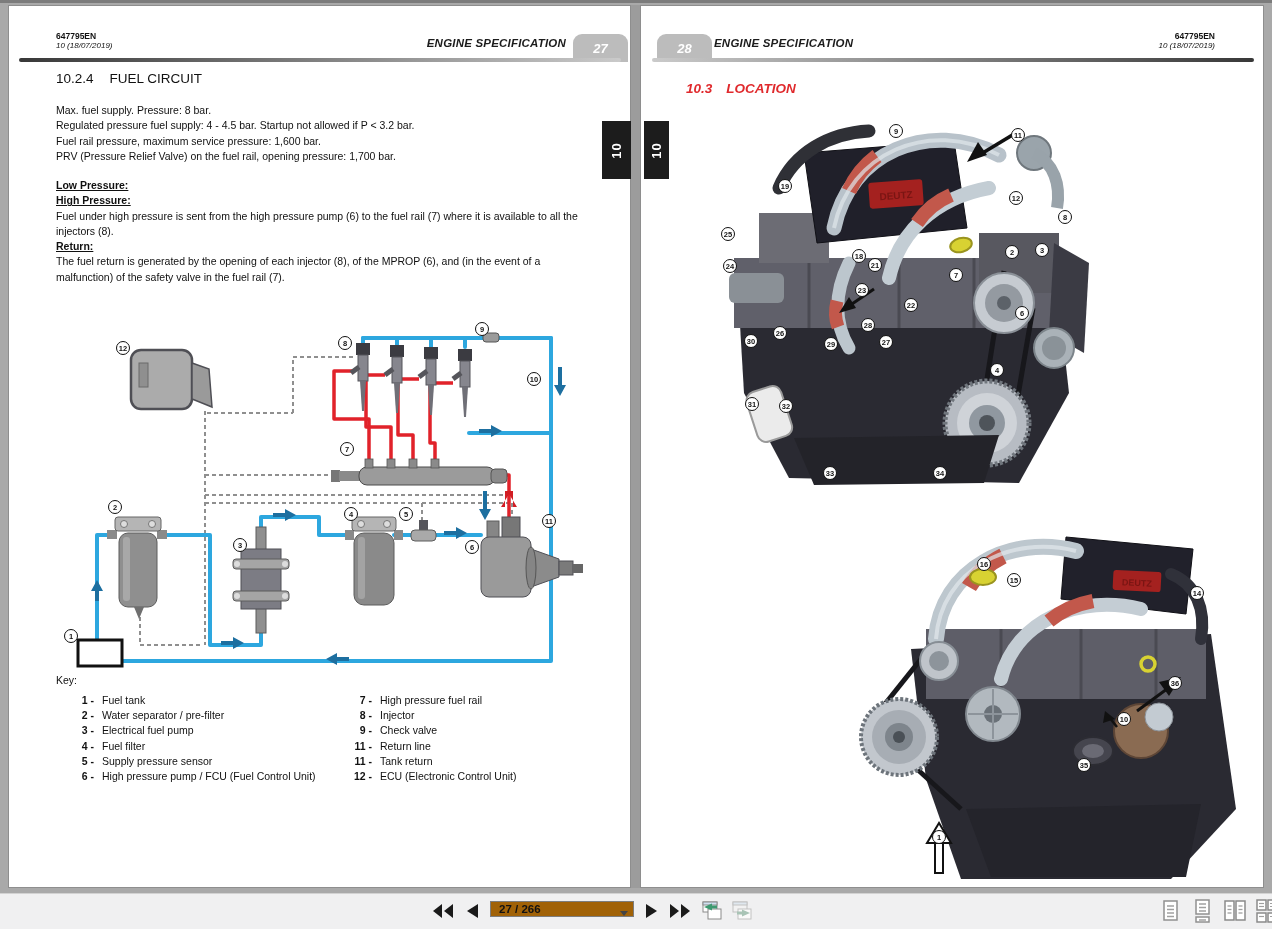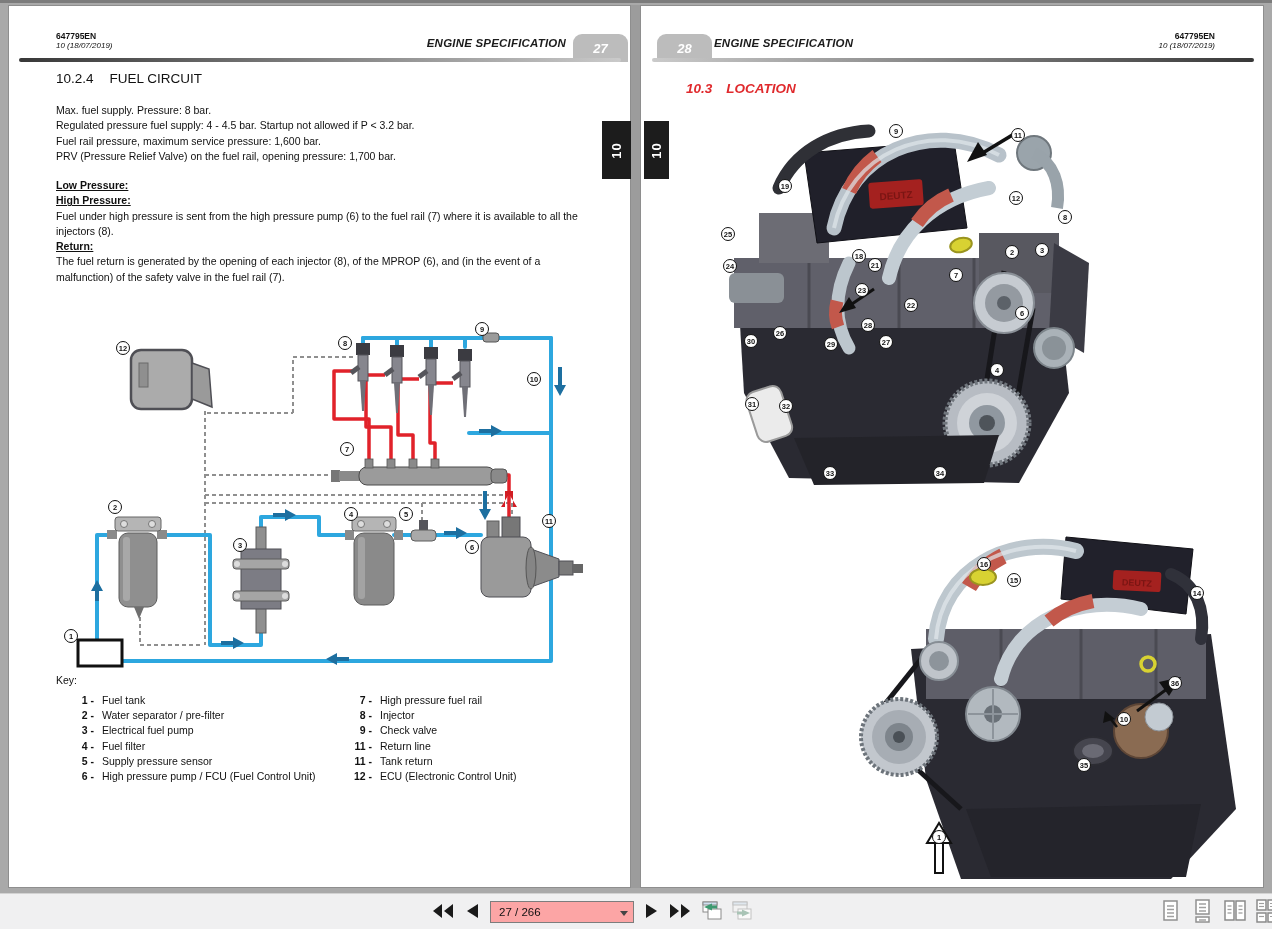--- a/index.html
+++ b/index.html
@@ -56,22 +56,22 @@
   .fig-top{left:58px;top:87px;width:400px;height:400px;}
   .fig-bottom{left:200px;top:473px;width:412px;height:408px;}
 
   
   .co{position:absolute;width:14px;height:14px;border:1.3px solid #111;border-radius:50%;background:#fff;
       font-size:7.5px;font-weight:bold;display:flex;align-items:center;justify-content:center;z-index:5;color:#111;box-sizing:border-box;}
 
   
   .toolbar{position:absolute;left:0;top:893px;width:1272px;height:36px;background:#f0f0f1;border-top:1px solid #d2d2d2;box-sizing:border-box;}
   .tb-btn{position:absolute;top:3px;height:28px;display:flex;align-items:center;justify-content:center;}
-  .page-combo{position:absolute;left:490px;top:7px;width:144px;height:22px;background:#fca5a5;border:1px solid #7d7d7d;
-              font-size:11.5px;display:flex;align-items:center;padding-left:8px;box-sizing:border-box;}
+  .page-combo{position:absolute;left:490px;top:7px;width:144px;height:16px;background:#a16207;border:1px solid #7d7d7d;
+              font-size:11.5px;display:flex;align-items:center;padding-left:8px;box-sizing:border-box;font-weight:bold;}
   .combo-arrow{position:absolute;right:5px;top:9px;width:0;height:0;border-left:4px solid transparent;
                border-right:4px solid transparent;border-top:5px solid #444;}
 </style>
 </head>
 <body>
 
 <div class="root">
   <div class="top-edge"></div>
 
   <div class="page page-left">

